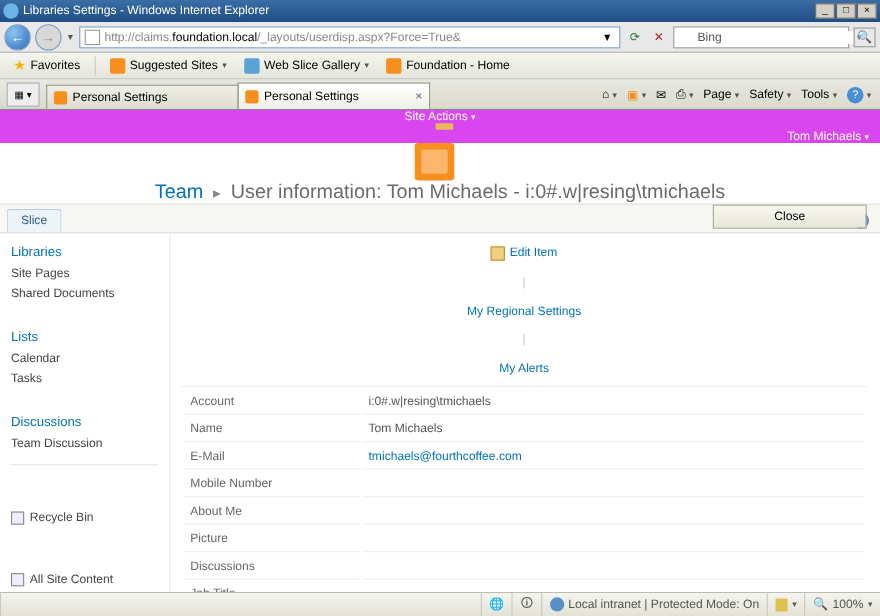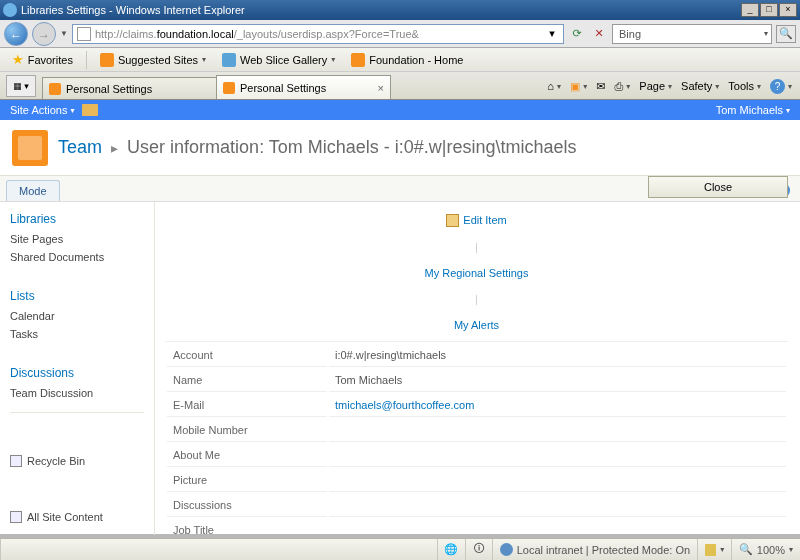--- a/index.html
+++ b/index.html
@@ -14,21 +14,21 @@
 
 .navbar { height: 28px; background: #e8e8e8; border-bottom: 1px solid #aaa; display: flex; align-items: center; padding: 2px 4px; gap: 4px; }
 .nav-btn { width: 24px; height: 24px; border-radius: 50%; cursor: pointer; display: inline-flex; align-items: center; justify-content: center; border: 1px solid #7a9cc4; }
 .nav-back { background: radial-gradient(circle at 30% 30%, #8ec5f0, #2a6eb8); color: #fff; font-size: 12px; }
 .nav-fwd { background: #d8d8d8; color: #888; font-size: 12px; }
 .addr-icon { width: 14px; height: 14px; background: #fff; border: 1px solid #999; }
 .addr { flex: 1; height: 20px; border: 1px solid #7a9cc4; background: #fff; padding: 0 4px; display: flex; align-items: center; gap: 4px; }
 .addr .grayed { color: #888; }
 .addr-dd { width: 14px; text-align: center; cursor: pointer; }
 .toolbar-icon { width: 18px; height: 18px; cursor: pointer; display: inline-flex; align-items: center; justify-content: center; font-size: 11px; }
-.searchbox { width: 160px; height: 20px; border: 1px solid #999; background: #fff; display: flex; align-items: center; padding: 0 3px; gap: 3px; }
+.searchbox { width: 160px; height: 20px; border: 1px solid #999; background: #fff; display: flex; align-items: center; padding: 0 18px; gap: 3px; }
 .searchbox input { border: 0; outline: 0; flex: 1; font-size: 11px; color: #555; }
 
 
 .favbar { height: 24px; background: linear-gradient(#f5f5f0, #e5e5dc); border-bottom: 1px solid #ccc; display: flex; align-items: center; padding: 0 6px; gap: 4px; }
 .favbar .sep { width: 1px; height: 18px; background: #c8c8c0; margin: 0 3px; }
 .fav-btn { padding: 2px 6px; display: flex; align-items: center; gap: 4px; cursor: pointer; border-radius: 2px; }
 .star { color: #f5b400; font-size: 13px; }
 .orange-ico { width: 14px; height: 14px; background: #f78f1e; border-radius: 2px; }
 .blue-ico { width: 14px; height: 14px; background: #5aa3d6; border-radius: 2px; }
 .dd { font-size: 8px; color: #555; }
@@ -39,27 +39,27 @@
 .tab { height: 24px; min-width: 175px; background: linear-gradient(#fff, #f0f0e8); border: 1px solid #9a9a8c; border-bottom: 0; margin-right: -1px; display: flex; align-items: center; padding: 0 6px; gap: 5px; cursor: pointer; font-size: 11px; }
 .tab.inactive { background: linear-gradient(#f0f0e8, #dcdcd0); height: 22px; }
 .tab-close { margin-left: auto; color: #666; font-size: 11px; cursor: pointer; }
 .tabfill { flex: 1; }
 .tabmenu { display: flex; align-items: center; height: 26px; gap: 9px; padding-right: 8px; font-size: 11px; }
 .tabmenu .mi { cursor: pointer; display: flex; align-items: center; gap: 2px; }
 .mi .dd { margin-left: 1px; }
 .help-circ { width: 15px; height: 15px; border-radius: 50%; background: #4a8fd6; color: #fff; font-size: 10px; text-align: center; line-height: 15px; }
 
 
-.sp-top { height: 20px; background: #3b82f6; display: flex; align-items: center; color: #fff; padding: 0 10px; }
+.sp-top { height: 30px; background: #d946ef; display: flex; align-items: center; color: #fff; padding: 0 10px; flex-direction: column; }
 .sp-top .sp-left { cursor: pointer; display: flex; align-items: center; gap: 3px; }
 .sp-top .sp-right { margin-left: auto; cursor: pointer; display: flex; align-items: center; gap: 3px; }
 .folder-ico { width: 16px; height: 12px; background: #e8b85a; border-radius: 1px; margin-left: 7px; }
 
 
-.sp-title { height: 56px; background: #fff; display: flex; align-items: center; padding: 0 12px; border-bottom: 1px solid #e1e1d6; }
+.sp-title { height: 56px; background: #fff; display: flex; align-items: center; padding: 0 12px; border-bottom: 1px solid #e1e1d6; flex-direction: column; }
 .sp-logo { width: 36px; height: 36px; background: #f78f1e; border-radius: 3px; margin-right: 10px; position: relative; }
 .sp-logo::after { content: ''; position: absolute; inset: 6px; background: rgba(255,255,255,0.35); border-radius: 2px; }
 .sp-title-text { font-size: 18px; color: #444; font-family: "Segoe UI", Tahoma, sans-serif; }
 .sp-title-text a { color: #0072bc; text-decoration: none; }
 .sp-title-text .crumb { color: #888; font-size: 14px; margin: 0 4px; }
 
 .sp-tabs { height: 26px; background: #f7f7f3; border-bottom: 1px solid #ddd; display: flex; align-items: flex-end; padding-left: 6px; }
 .sp-tab { padding: 4px 12px; background: #eef3f8; border: 1px solid #b8cde2; border-bottom: 0; font-size: 11px; color: #2a5a8e; cursor: pointer; border-radius: 3px 3px 0 0; }
 .sp-help { margin-left: auto; margin-right: 10px; margin-bottom: 3px; }
 
@@ -210,21 +210,21 @@
 <div class="sp-title">
   <div class="sp-logo"></div>
   <div class="sp-title-text">
     <a>Team</a>
     <span class="crumb">▸</span>
     <span style="color:#6a6a6a;">User information: Tom Michaels - i:0#.w|resing\tmichaels</span>
   </div>
 </div>
 
 <div class="sp-tabs">
-  <div class="sp-tab">Mode</div>
+  <div class="sp-tab">Slice</div>
   <span class="sp-help help-circ">?</span>
 </div>
 
 <div class="sp-body">
   <div class="sidebar">
     <h3>Libraries</h3>
     <div class="navitem">Site Pages</div>
     <div class="navitem">Shared Documents</div>
     <h3>Lists</h3>
     <div class="navitem">Calendar</div>

